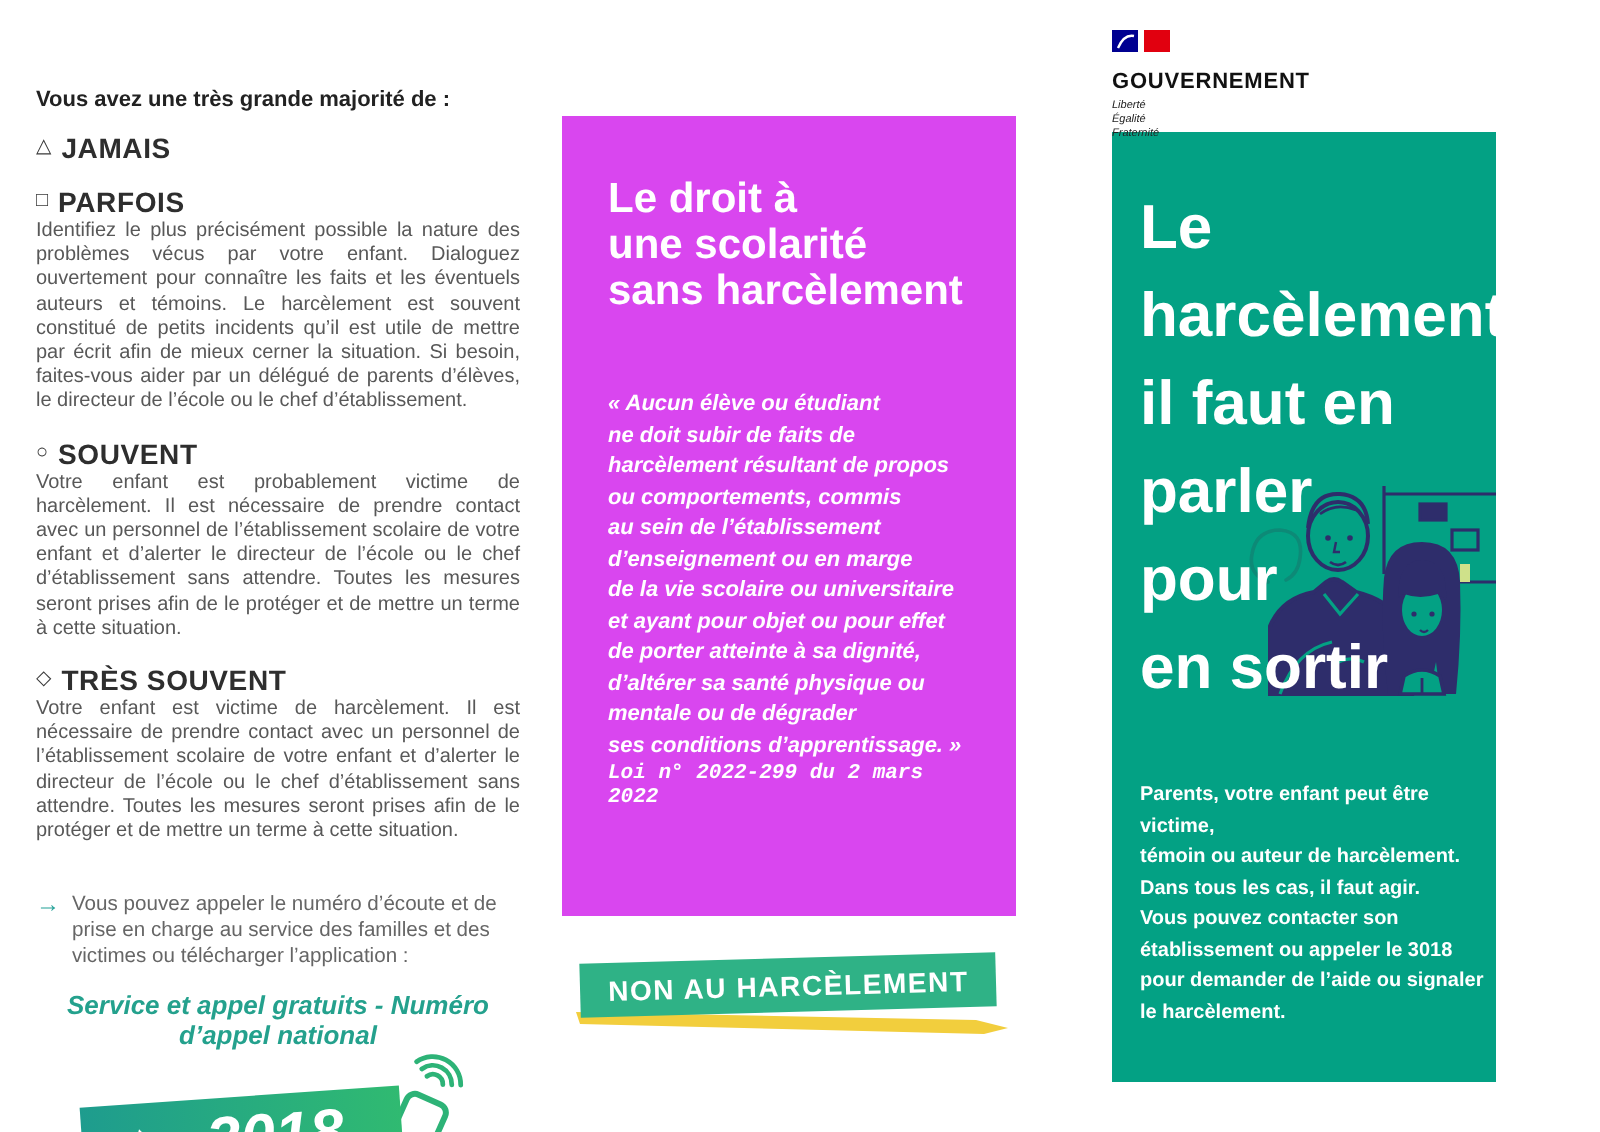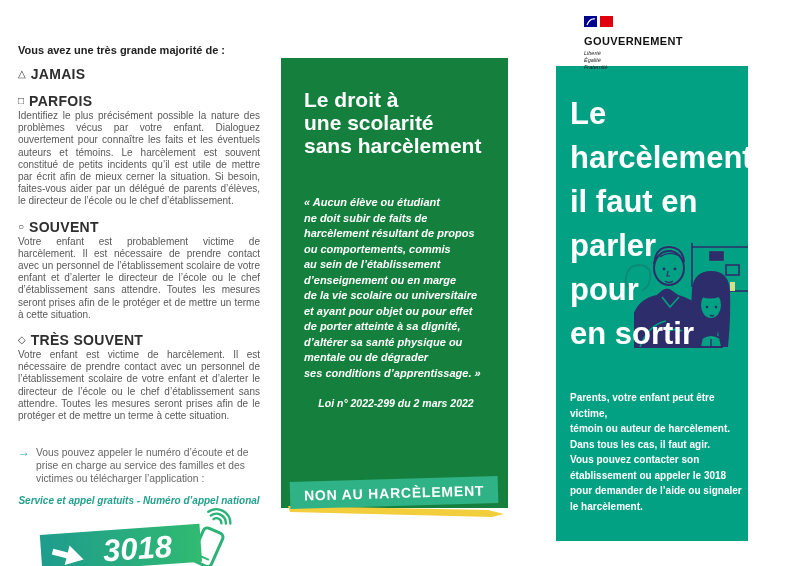--- a/index.html
+++ b/index.html
@@ -12,50 +12,50 @@
   .left-heading { font-size:11px; font-weight:bold; color:#222; margin-bottom:10px; }
   .sec { margin-bottom:11px; }
   .sec-head { display:flex; align-items:center; gap:5px; margin-bottom:1px; }
   .sec-sym { font-size:10px; color:#3a3a3a; line-height:12px; }
   .sec-label { font-size:14px; font-weight:bold; color:#2e2e2e; letter-spacing:.3px; }
   .sec-text { font-size:10px; line-height:12.2px; text-align:justify; color:#585858; }
   .note { display:flex; gap:6px; margin-top:24px; width:238px; }
   .note-arrow { color:#2aa49b; font-size:12px; line-height:13px; }
   .note-text { font-size:10.3px; line-height:13px; color:#666; }
   .hotline { margin-top:10px; text-align:center; }
-  .hotline-tagline { font-size:10px; font-style:italic; font-weight:bold; color:#24a18d; margin-bottom:1px; }
-
-  
-  .panel-mid { position:absolute; left:281px; top:58px; width:227px; height:450px;
-               background:#15803d; color:#fff; padding:30px 2px 0 23px; }
+  .hotline-tagline { font-size:13px; font-style:italic; font-weight:bold; color:#24a18d; margin-bottom:1px; }
+
+  
+  .panel-mid { position:absolute; left:281px; top:58px; width:227px; height:400px;
+               background:#d946ef; color:#fff; padding:30px 2px 0 23px; }
   .mid-title { font-size:21px; line-height:23px; font-weight:bold; white-space:pre-line; }
   .mid-quote { margin-top:38px; font-size:11px; line-height:15.5px; font-weight:bold;
                font-style:italic; white-space:pre-line; }
-  .mid-law { margin-top:16px; font-size:10.5px; font-weight:bold; font-style:italic;
-             text-align:center; padding-right:18px; }
+  .mid-law { font-size:10.5px; font-weight:bold; font-style:italic;
+             text-align:left; padding-right:18px;font-family:Liberation Mono, monospace; }
 
   
   .footer-mid { position:absolute; left:281px; top:479px; width:227px; text-align:center; }
   .nah-band { display:inline-block; background:#2fb286; color:#fff; font-weight:bold;
               font-size:14px; letter-spacing:.8px; padding:6px 14px 5px;
               transform:rotate(-1.6deg); white-space:nowrap; }
   .nah-swoosh { display:block; margin:-2px auto 0; }
   .website { margin-top:6px; font-size:9px; font-weight:bold; letter-spacing:.2px;
              color:#1c4d5e; white-space:nowrap; }
 
   
   .panel-right { position:absolute; left:556px; top:66px; width:192px; height:475px;
                  background:#03a184; color:#fff; padding:26px 4px 0 14px; }
   .right-title { font-size:31px; line-height:44px; font-weight:bold; white-space:pre-line; position:relative; z-index:2; }
   .right-body { margin-top:34px; font-size:10px; line-height:15.5px; font-weight:bold;
                 white-space:pre-line; position:relative; z-index:2; }
   .illustration { position:absolute; right:0; top:169px; z-index:1; }
 
   
-  .gov-logo { position:absolute; left:584px; top:14px; color:#111; }
+  .gov-logo { position:absolute; left:556px; top:14px; color:#111; }
   .gov-name { font-size:11px; font-weight:bold; letter-spacing:.4px; margin-top:3px; }
   .gov-motto { font-size:5.5px; line-height:7px; font-style:italic; white-space:pre-line; margin-top:3px; color:#222; }
 </style>
 </head>
 <body>
 
 <div class="page">
 
   <div class="col-left">
     <div class="left-heading">Vous avez une très grande majorité de :</div>

